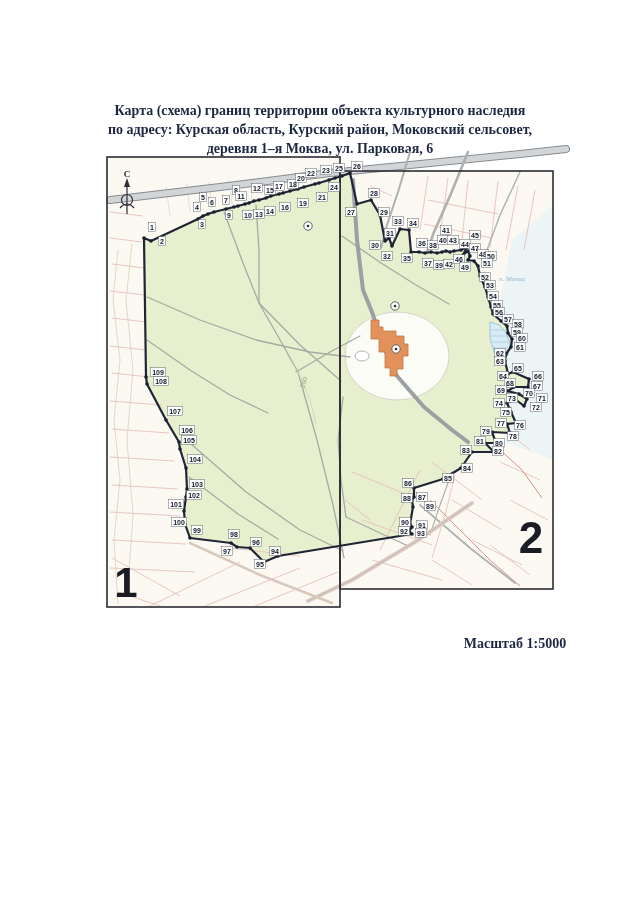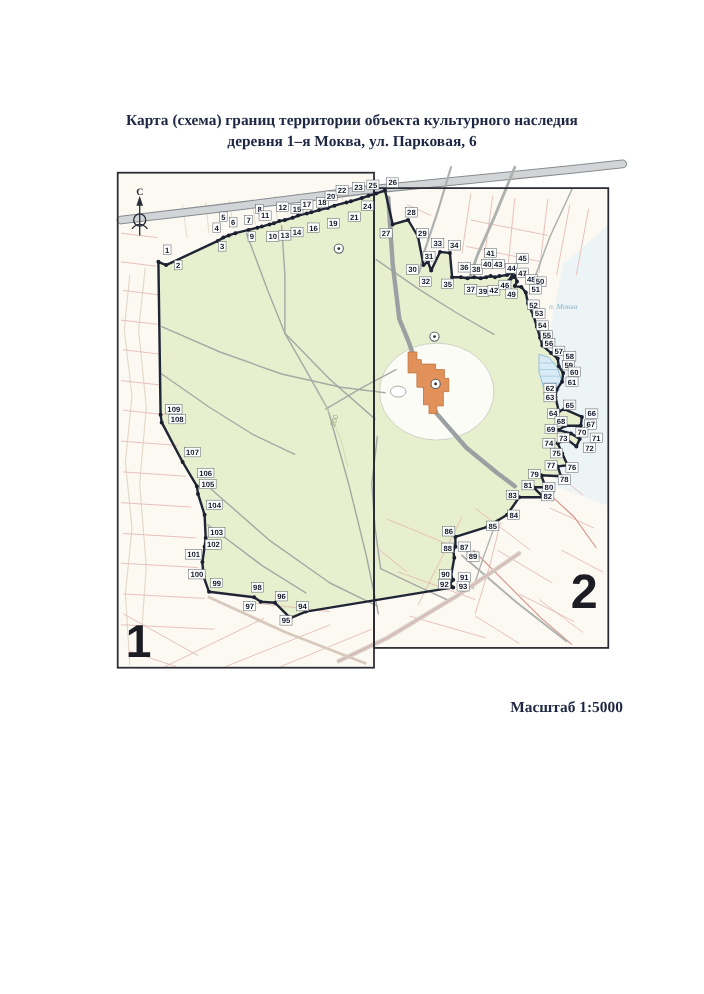--- a/index.html
+++ b/index.html
@@ -16,20 +16,21 @@
   .contour-lbl{font:6.5px "Liberation Sans",sans-serif;fill:#97a37c;}
   .compass-lbl{font:bold 9px "Liberation Serif",serif;fill:#2a2e38;}
 </style>
 </head>
 <body>
 
 <div class="page">
 
   <div class="title-block">
     <div>Карта (схема) границ территории объекта культурного наследия</div>
+    <div>по адресу: Курская область, Курский район, Моковский сельсовет,</div>
     <div>деревня 1–я Моква, ул. Парковая, 6</div>
   </div>
 
   <svg id="map-svg" width="640" height="904" viewBox="0 0 640 904">
     <g id="g-sheets">
         <rect x="107" y="157" width="233" height="450" fill="#fbf9f2"></rect>
         <rect x="340" y="171" width="213" height="418" fill="#fbf9f2"></rect>
       </g>
     <g id="g-terrain">
         <polygon points="553,205 553,460 505,442 498,310 512,240" fill="#edf4f5"></polygon>

